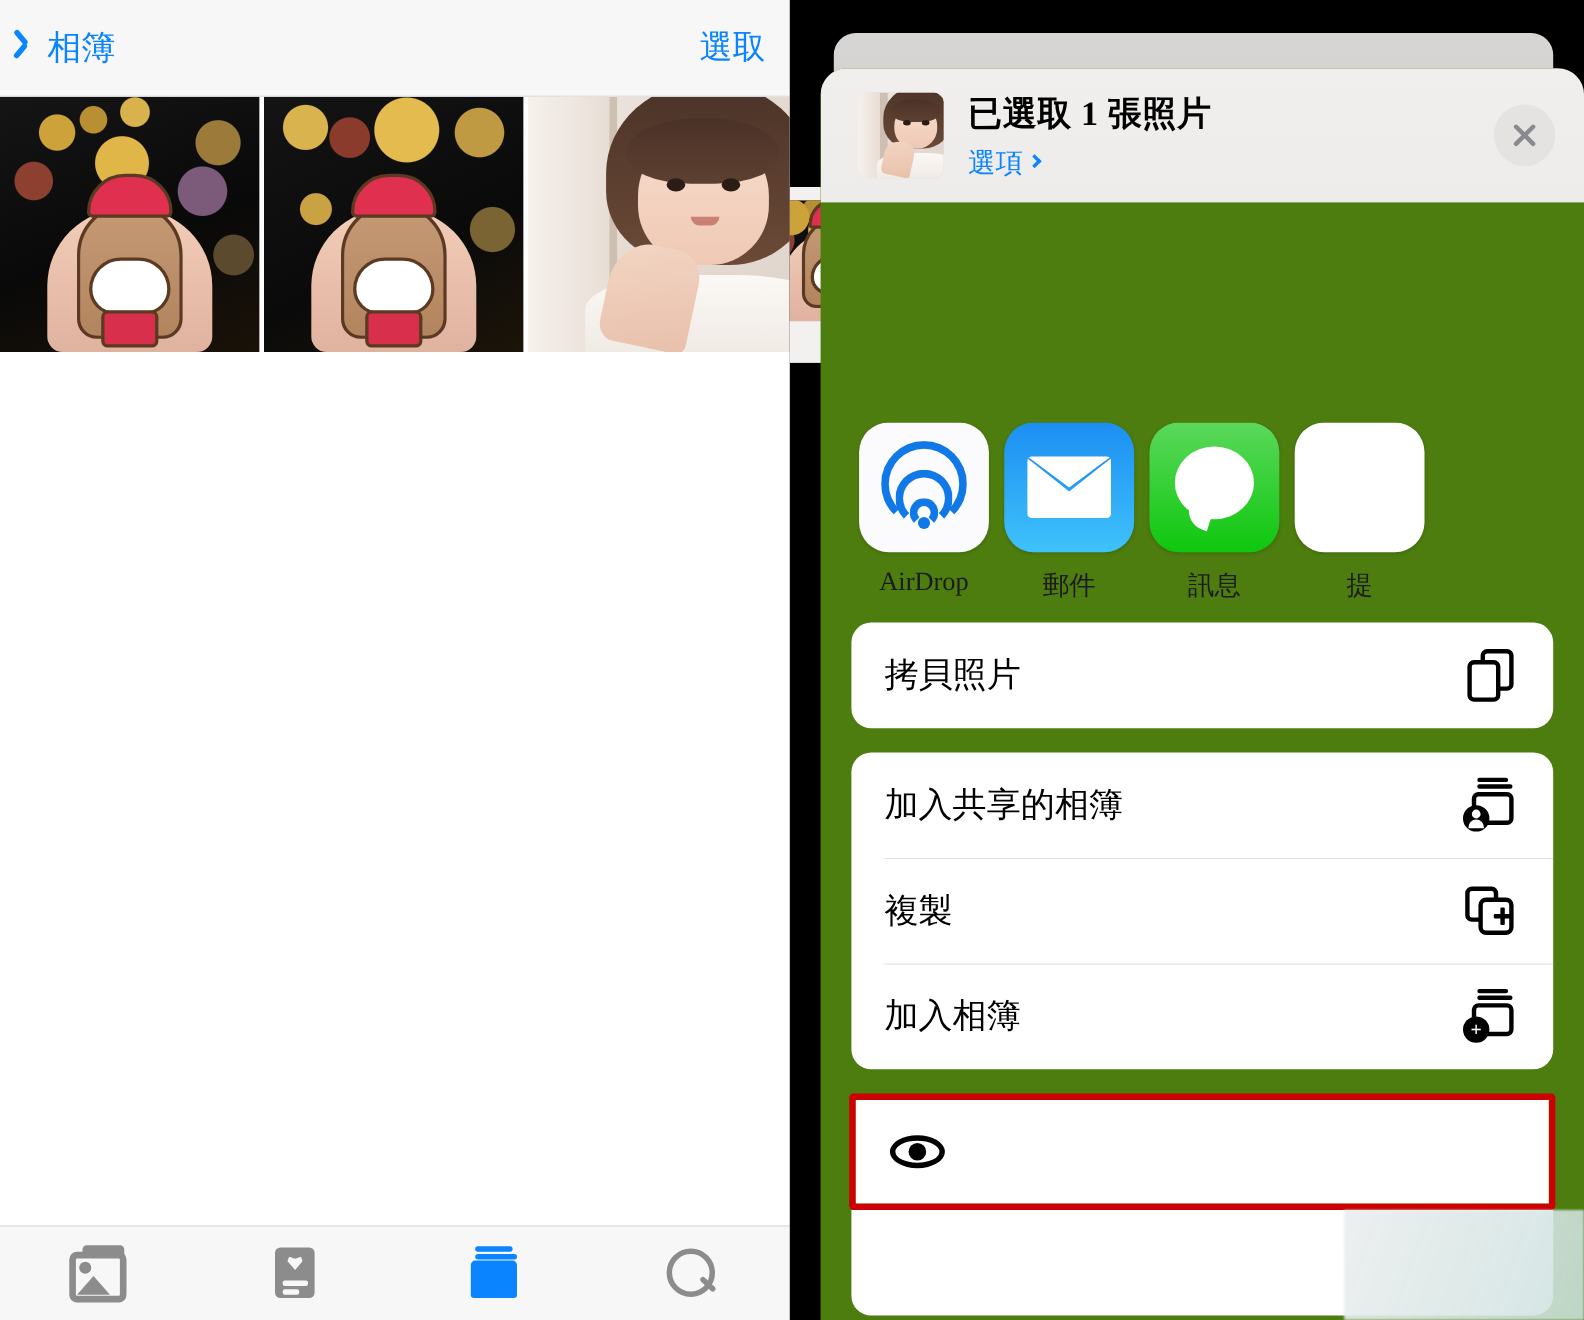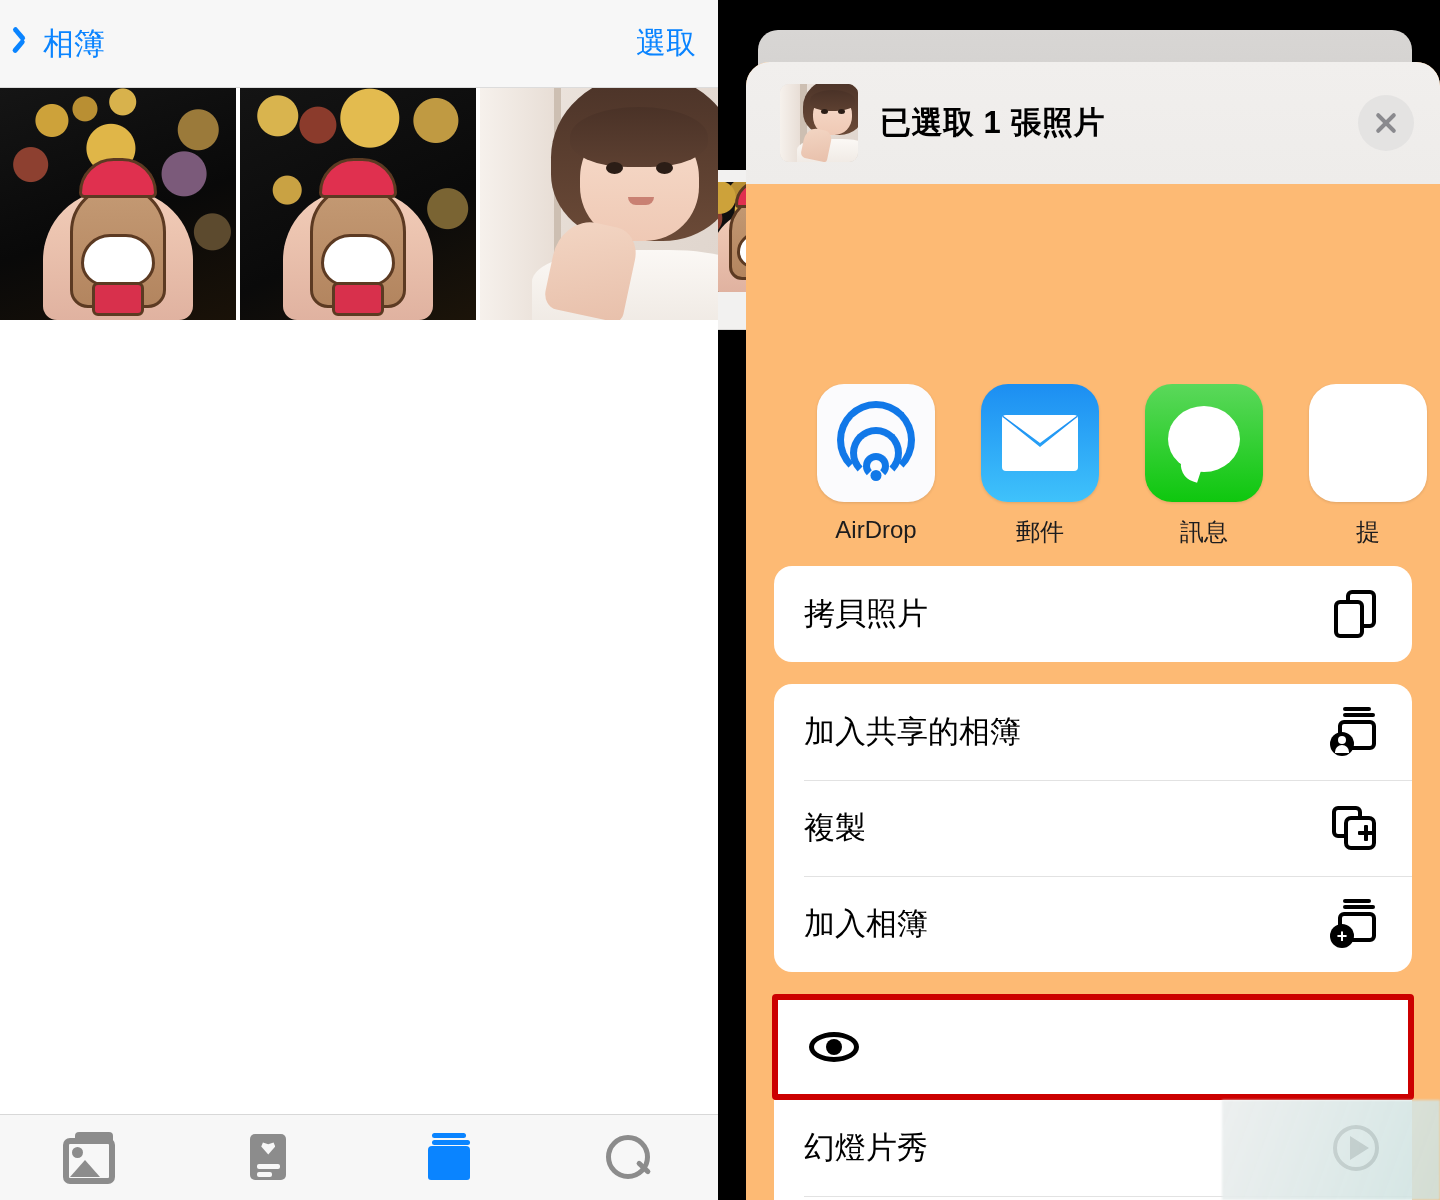--- a/index.html
+++ b/index.html
@@ -257,23 +257,24 @@
     display:flex; align-items:center; justify-content:center;
     color:#fff; font-size:30px; font-weight:bold; line-height:1;
   }
   .strip-wm {
     position:absolute; right:14px; bottom:2px; color:rgba(255,255,255,0.55);
     font-size:17px; letter-spacing:2px;
   }
 
   .sheet {
     position:absolute; left:28px; right:0px; top:62px; bottom:0;
-    background: #fdba74;
+    background: #4d7c0f;
     border-radius: 24px 24px 0 0;
     overflow: hidden;
+    font-family: Liberation Serif, serif;
   }
   .sheet-header {
     height: 122px; display:flex; align-items:center; padding: 0 26px 0 34px;
     background: linear-gradient(180deg,#f1efed 0%,#eeecea 100%);
   }
   .sheet-thumb {
     width: 78px; height: 78px; border-radius: 9px; overflow:hidden; flex:none;
     background:#ddd;
   }
   .sheet-titles { margin-left: 22px; flex:1; }
@@ -296,21 +297,21 @@
     background:#8a8a8e; border-radius:2px;
   }
   .close-x::before { transform: rotate(45deg); }
   .close-x::after  { transform: rotate(-45deg); }
 
   .sheet-body {
     position:absolute; left:0; right:0; top: 300px; bottom:0;
     padding: 22px 0 0 0;
   }
   .app-row {
-    display:flex; gap:32px; padding: 0 28px 18px 28px; overflow:hidden;margin-left:36px;
+    display:flex; padding: 0 28px 18px 28px; overflow:hidden;
   }
   .app-item { width:132px; flex:none; text-align:center; cursor:pointer; }
   .app-icon {
     width: 118px; height: 118px; border-radius: 27px; margin: 0 auto;
     position: relative; overflow:hidden;
     box-shadow: 0 1px 3px rgba(0,0,0,0.12);
   }
   .app-label { margin-top: 14px; font-size: 24px; color:#1c1c1e; }
 
   .ai-airdrop { background:#fbfbfd; }
@@ -573,20 +574,24 @@
             <div class="sf-face"></div>
             <div class="sf-bang"></div>
             <div class="sf-eye l" style="width:7px;height:5px;"></div>
             <div class="sf-eye r" style="width:7px;height:5px;"></div>
             <div class="sf-shirt"></div>
             <div class="sf-arm"></div>
           </div>
         </div>
         <div class="sheet-titles">
           <div class="sheet-title">已選取 1 張照片</div>
+          <div class="sheet-sub">
+            <span>選項</span>
+            <span class="chev-right-sm"></span>
+          </div>
         </div>
         <div class="close-btn">
           <div class="close-x"></div>
         </div>
       </div>
 
       <div class="sheet-body">
 
         <div class="app-row">
 
@@ -676,27 +681,20 @@
           <div class="act-row">
             <div class="act-icon ic-eye">
               <div class="eye-o"></div>
                 <div class="eye-p"></div>
             </div>
           </div>
         </div>
 
         <div class="group no-mb" style="margin-top:0;border-radius:0 0 18px 18px;">
           <div class="act-row">
-            <div class="act-label">幻燈片秀</div>
-            <div class="act-icon ic-play">
-              <div class="p-circ"></div>
-                <div class="p-tri"></div>
-            </div>
-          </div>
-          <div class="act-row">
             
             
           </div>
         </div>
 
       </div>
     </div>
 
     <div class="wm-overlay"></div>
   </div>

